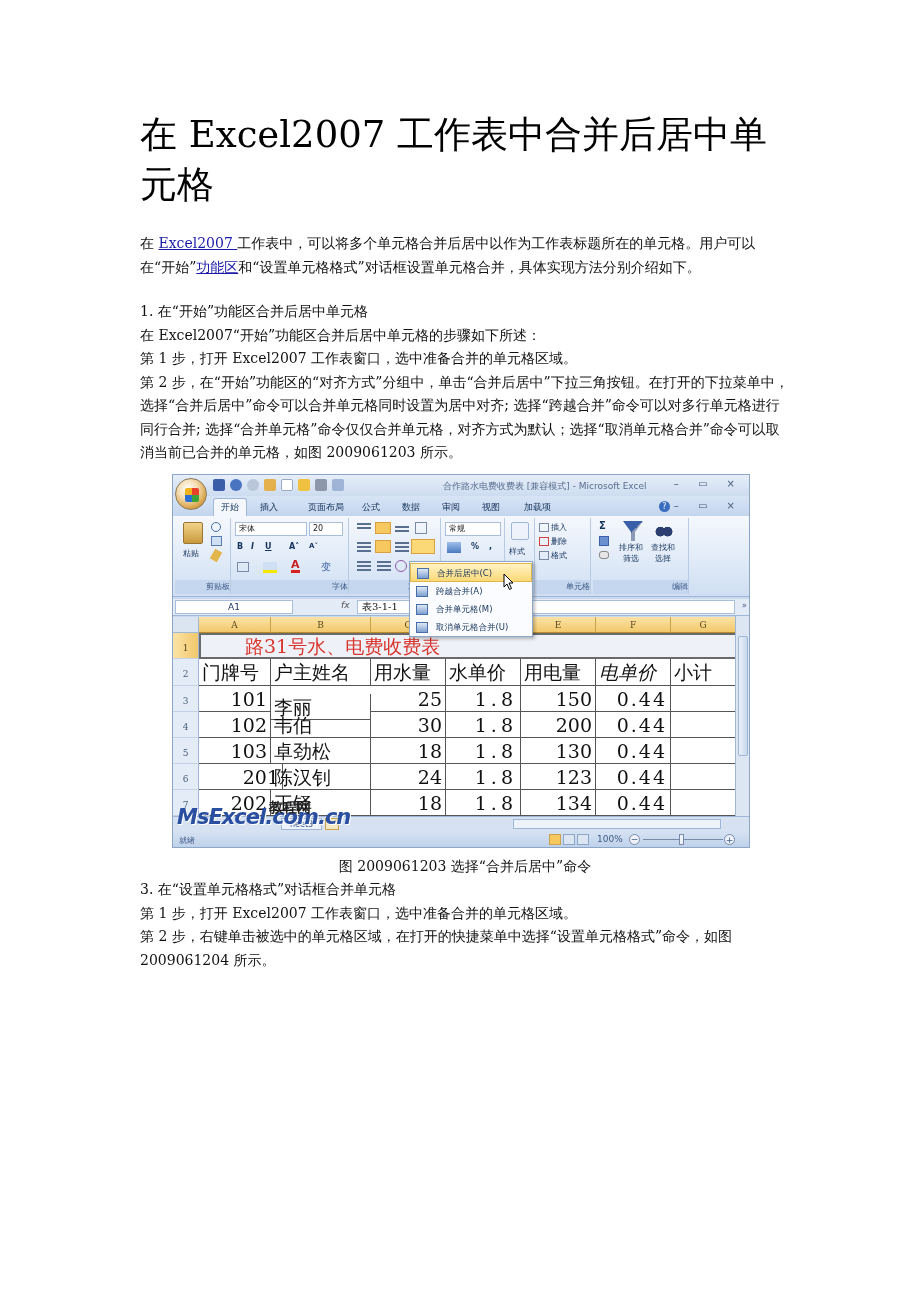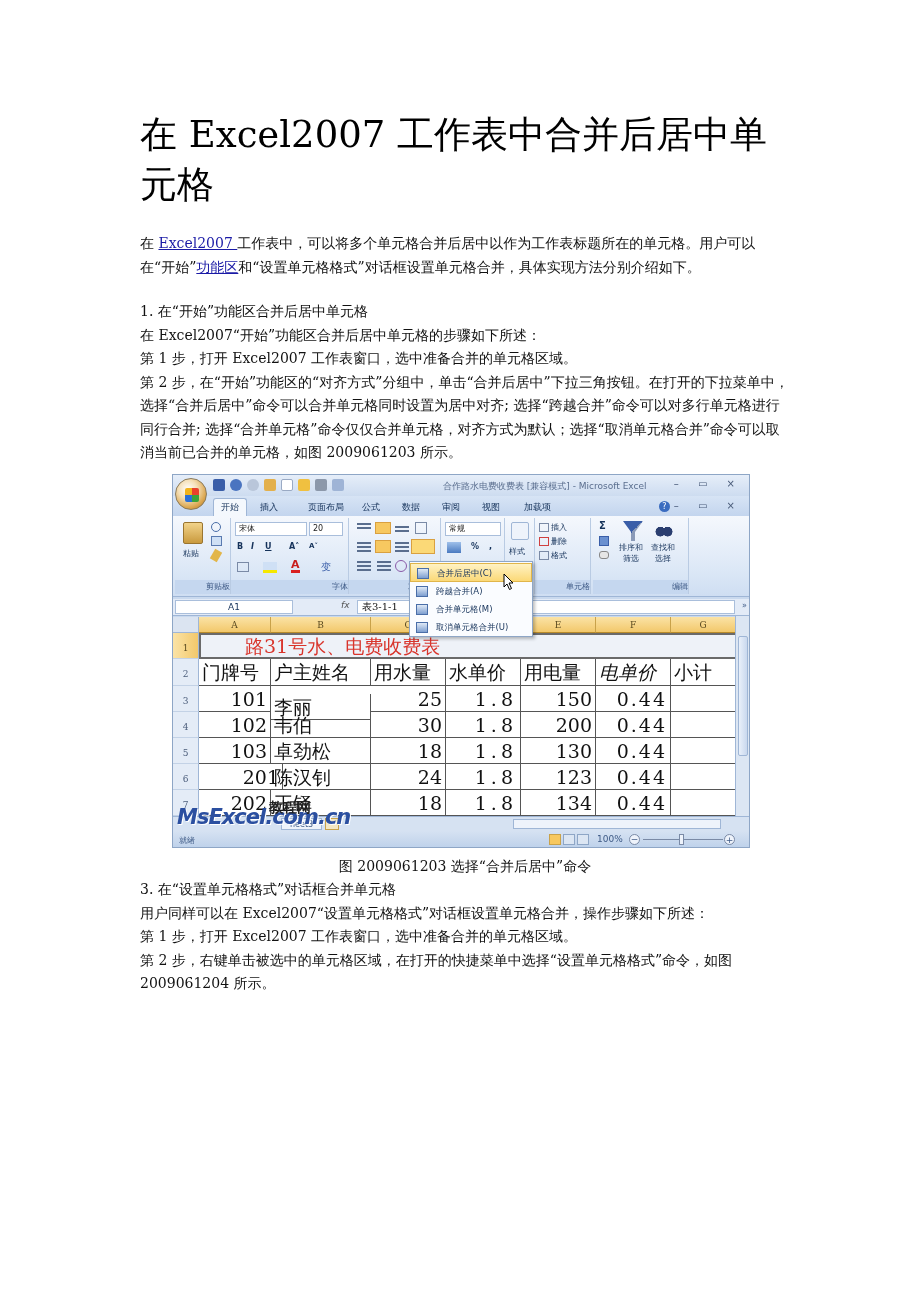--- a/index.html
+++ b/index.html
@@ -341,16 +341,15 @@
   <div class="watermark">
     <div class="wm-top">教程网</div>
     <div class="wm-main">MsExcel.com.cn</div>
   </div>
 </div>
 
 <div class="caption" style="top:856px;">图 2009061203 选择“合并后居中”命令</div>
 
 <div class="para" style="top:878px;">
   <div>3. 在“设置单元格格式”对话框合并单元格</div>
-  <div>用户同样可以在 Excel2007“设置单元格格式”对话框设置单元格合并，操作步骤如下所述：</div>
   <div>第 1 步，打开 Excel2007 工作表窗口，选中准备合并的单元格区域。</div>
   <div>第 2 步，右键单击被选中的单元格区域，在打开的快捷菜单中选择“设置单元格格式”命令，如图 2009061204 所示。</div>
 </div>
 
 </body></html>

